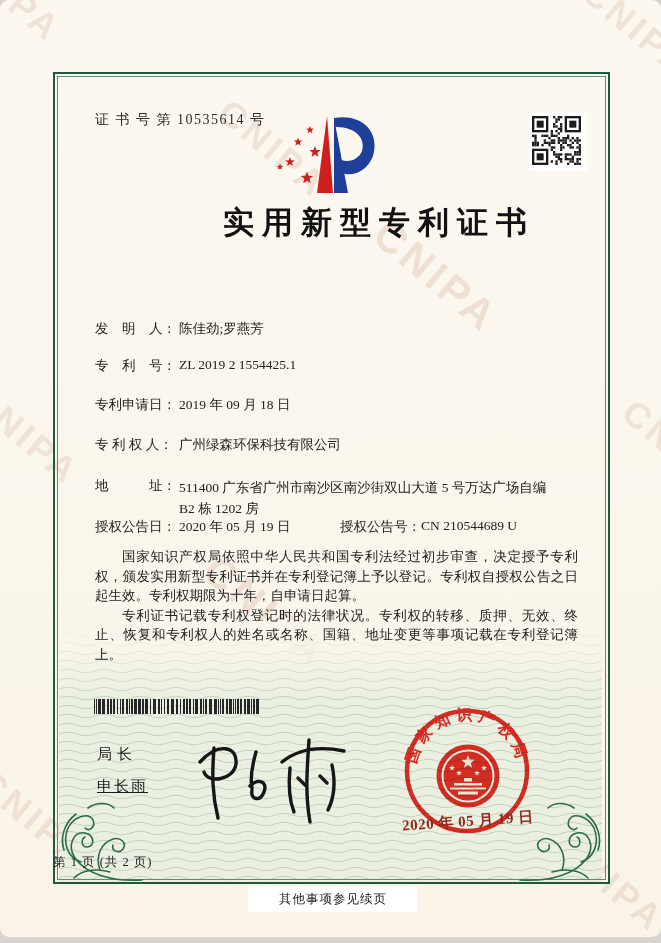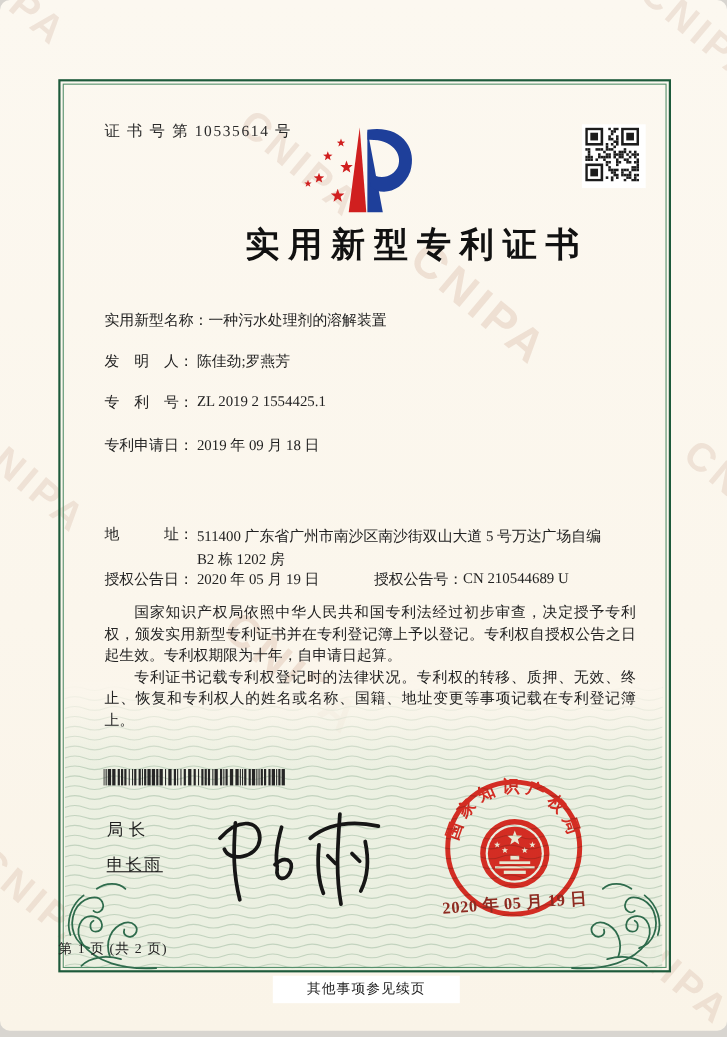--- a/index.html
+++ b/index.html
@@ -305,31 +305,31 @@
         <rect x="35.00000000000001" y="2.3333333333333335" width="11.666666666666668" height="11.666666666666668" fill="#ffffff"></rect>
         <rect x="37.333333333333336" y="4.666666666666667" width="7" height="7" fill="#1c1c1c"></rect>
         <rect x="0" y="32.66666666666667" width="16.333333333333336" height="16.333333333333336" fill="#1c1c1c"></rect>
         <rect x="2.3333333333333335" y="35.00000000000001" width="11.666666666666668" height="11.666666666666668" fill="#ffffff"></rect>
         <rect x="4.666666666666667" y="37.333333333333336" width="7" height="7" fill="#1c1c1c"></rect>
       </svg>
   </div>
 
   <div class="title">实用新型专利证书</div>
 
-  <div class="frow" style="top:282px;">
-    <span class="flabel">实用新型名称：</span><span class="fvalue">一种污水处理剂的溶解装置</span>
-  </div>
   <div class="frow" style="top:320px;">
     <span class="flabel">发　明　人：</span><span class="fvalue">陈佳劲;罗燕芳</span>
   </div>
   <div class="frow" style="top:357px;">
     <span class="flabel">专　利　号：</span><span class="fvalue">ZL 2019 2 1554425.1</span>
   </div>
   <div class="frow" style="top:396px;">
     <span class="flabel">专利申请日：</span><span class="fvalue">2019 年 09 月 18 日</span>
+  </div>
+  <div class="frow" style="top:436px;">
+    <span class="flabel">专 利 权 人：</span><span class="fvalue">广州绿森环保科技有限公司</span>
   </div>
   <div class="frow" style="top:477px;">
     <span class="flabel">地　　　址：</span><span class="fvalue wide">511400 广东省广州市南沙区南沙街双山大道 5 号万达广场自编 B2 栋 1202 房</span>
   </div>
   <div class="frow" style="top:518px;">
     <span class="flabel">授权公告日：</span><span class="fvalue">2020 年 05 月 19 日</span>
   </div>
   <div class="frow" style="top:518px;left:337px;text-align:right;">
     <span class="flabel">授权公告号：</span><span class="fvalue">CN 210544689 U</span>
   </div>

